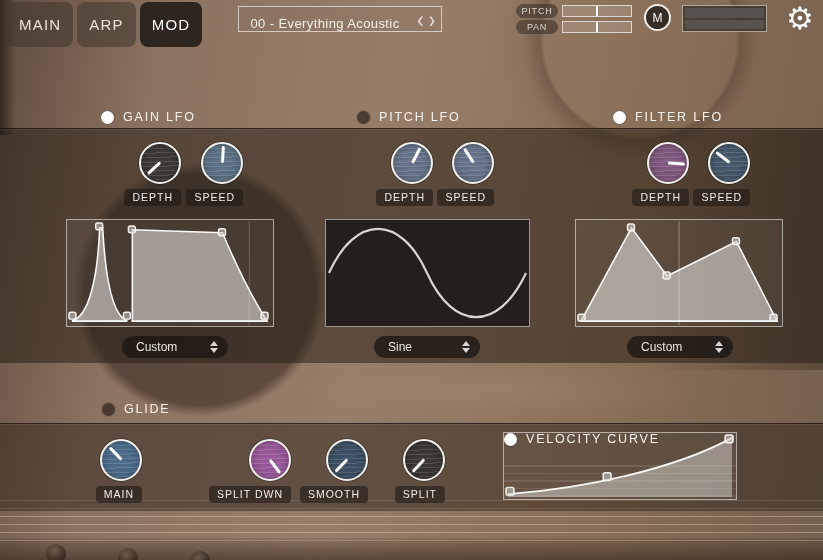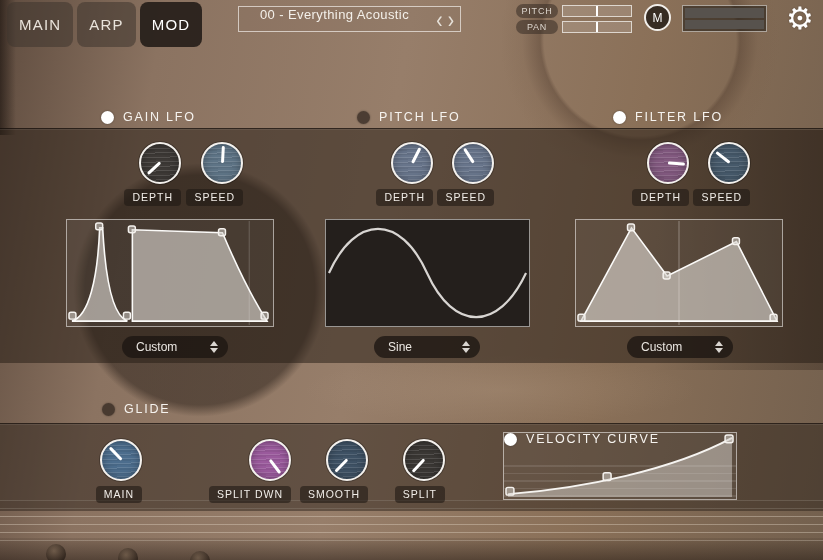--- a/index.html
+++ b/index.html
@@ -27,22 +27,22 @@
   
   .band{position:absolute;left:0;width:823px;background:rgba(38,28,22,0.52);
     border-top:1px solid rgba(15,10,8,0.55);box-shadow:inset 0 1px 0 rgba(255,255,255,0.07);}
   .band-lfo{top:128px;height:234px;}
   .band-glide{top:423px;height:87px;background:rgba(38,28,22,0.46);}
   
   .tabs{position:absolute;left:7px;top:2px;display:flex;gap:4px;}
   .tab{height:45px;display:flex;align-items:center;padding:0 12px;border-radius:8px;
     background:rgba(62,52,45,0.55);font-size:15px;letter-spacing:1.2px;color:#e9e3db;cursor:pointer;}
   .tab.active{background:rgba(36,29,24,0.9);color:#ffffff;}
-  .preset{position:absolute;left:238px;top:6px;width:223px;height:26px;box-sizing:border-box;
-    border:1px solid rgba(250,248,245,0.65);display:flex;align-items:flex-start;background:rgba(120,100,85,0.10);}
+  .preset{position:absolute;left:238px;top:6px;width:204px;height:26px;box-sizing:border-box;
+    border:1px solid rgba(250,248,245,0.65);display:flex;align-items:flex-end;background:rgba(120,100,85,0.10);}
   .preset-name{flex:1;text-align:center;font-size:13px;color:#f4f0ea;padding-right:30px;letter-spacing:0.4px;}
   .preset-arrows{position:absolute;right:6px;top:0;height:100%;display:flex;align-items:center;gap:5px;}
   .chev{font-size:19px;line-height:1;color:rgba(240,236,230,0.9);transform:scaleY(1.25);cursor:pointer;font-weight:400;}
   .pp-row{position:absolute;display:flex;align-items:center;gap:4px;}
   .pp-label{display:inline-block;min-width:34px;text-align:center;font-size:9px;letter-spacing:0.8px;color:#ded7cf;
     background:rgba(55,44,37,0.55);border-radius:7px;padding:2px 4px;}
   .slider{position:relative;width:70px;height:12px;box-sizing:border-box;border:1px solid rgba(250,248,245,0.7);
     background:rgba(255,255,255,0.14);cursor:ew-resize;}
   .slider .tick{position:absolute;left:50%;top:0;width:2px;height:100%;margin-left:-1px;background:#ffffff;}
   .mbtn{position:absolute;left:644px;top:4px;width:27px;height:27px;border-radius:50%;box-sizing:border-box;

